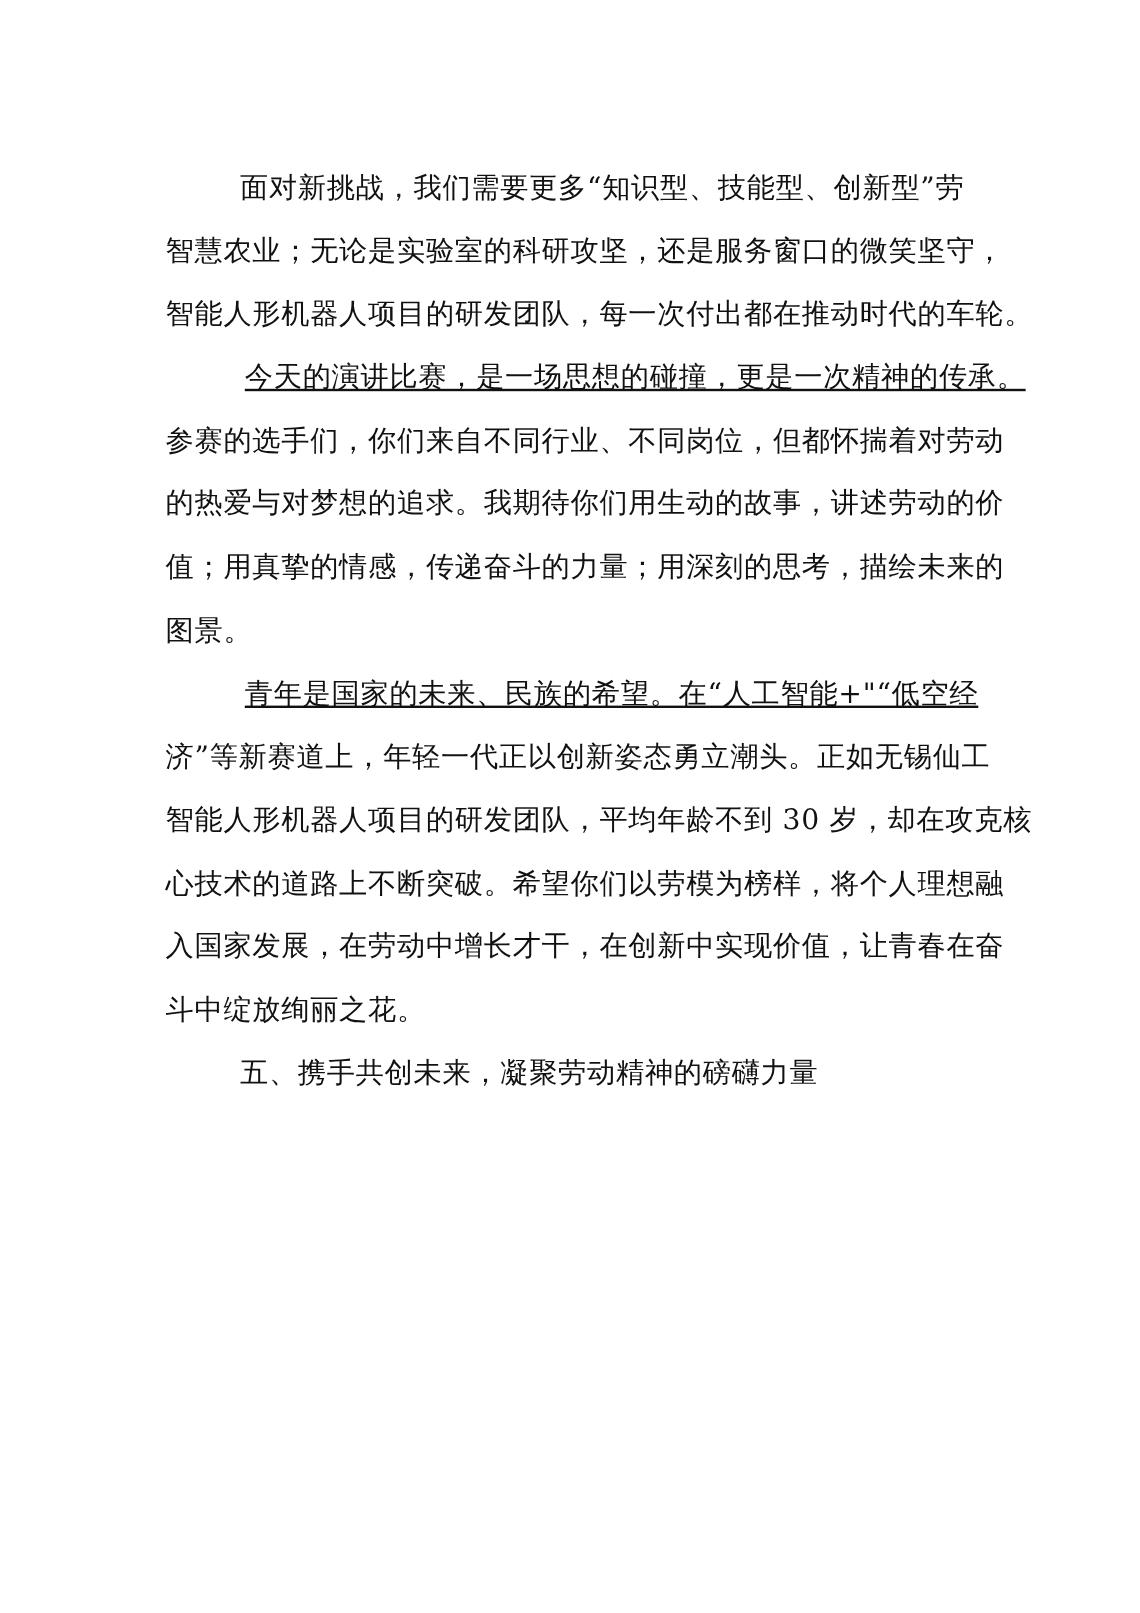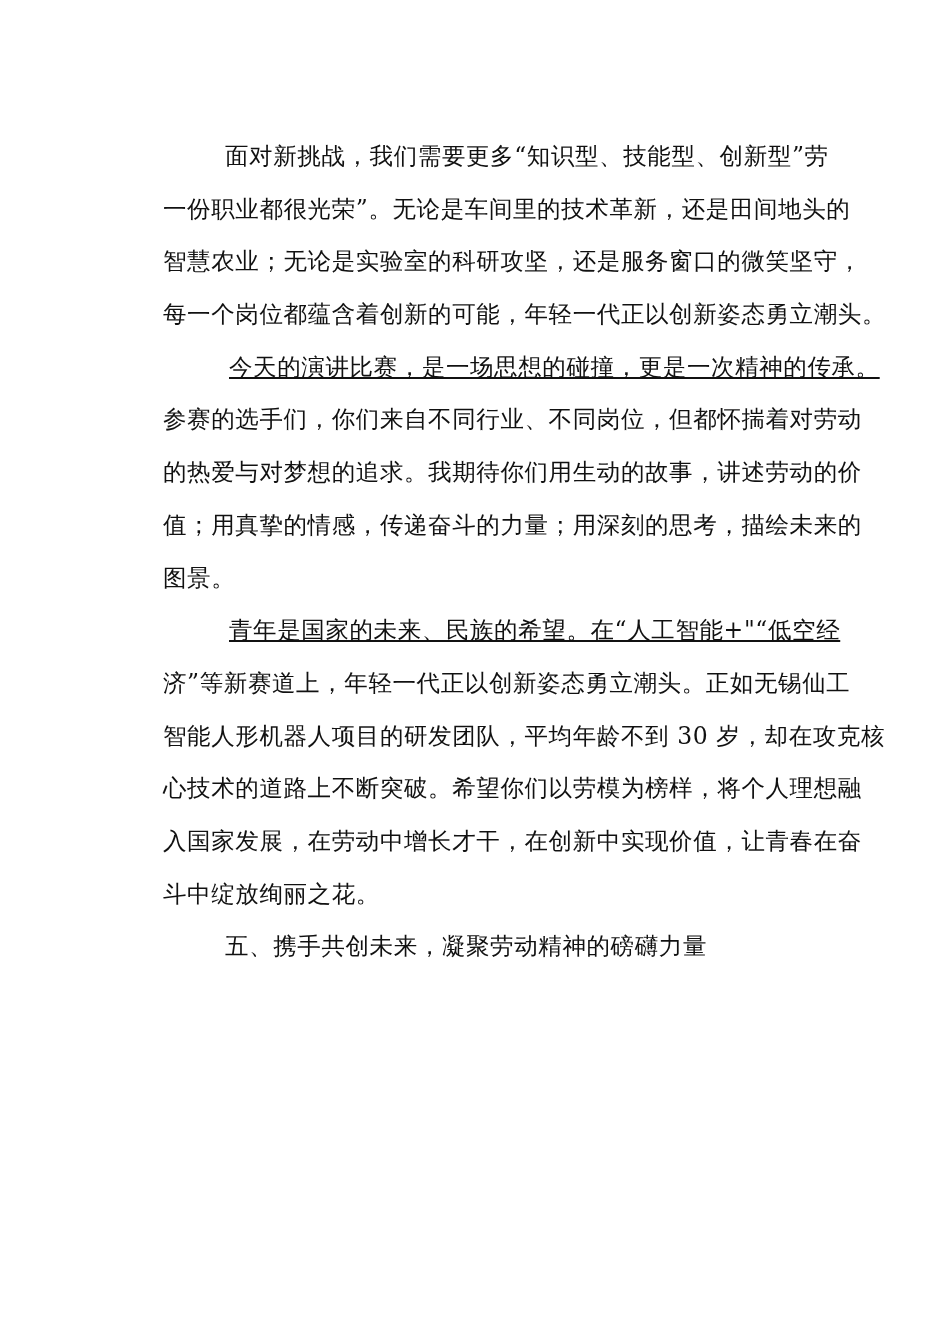--- a/index.html
+++ b/index.html
@@ -10,21 +10,21 @@
     body {
       width: 950px;
       height: 1344px;
       overflow: hidden;
       position: relative;
       font-family: "DejaVu Serif", "Liberation Serif", serif;
       color: #111111;
     }
     .page {
       position: absolute;
-      left: 163px;
+      left: 138px;
       top: 130px;
       width: 664px;
     }
     .line {
       height: 52.7px;
       line-height: 52.7px;
       font-size: 23.5px;
       white-space: nowrap;
       letter-spacing: 0.6px;
     }
@@ -35,23 +35,22 @@
     .indent { padding-left: 62px; }
     .indent-s { padding-left: 66px; text-decoration: underline; }
   </style>
 </head>
 <body>
 
 <div class="page">
 
   <div>
     <div class="line justify indent">面对新挑战，我们需要更多“知识型、技能型、创新型”劳</div>
-    <div class="line justify">一份职业都很光荣”。无论是车间里的技术革新，还是田间地头的</div>
     <div class="line justify">智慧农业；无论是实验室的科研攻坚，还是服务窗口的微笑坚守，</div>
-    <div class="line justify">每一个岗位都蕴含着创新的可能，年轻一代正以创新姿态勇立潮头。</div>
+    <div class="line justify">智能人形机器人项目的研发团队，每一次付出都在推动时代的车轮。</div>
   </div>
 
 
   <div>
     <div class="line justify indent-s">今天的演讲比赛，是一场思想的碰撞，更是一次精神的传承。</div>
     <div class="line justify">参赛的选手们，你们来自不同行业、不同岗位，但都怀揣着对劳动</div>
     <div class="line justify">的热爱与对梦想的追求。我期待你们用生动的故事，讲述劳动的价</div>
     <div class="line justify">值；用真挚的情感，传递奋斗的力量；用深刻的思考，描绘未来的</div>
     <div class="line">图景。</div>
   </div>

